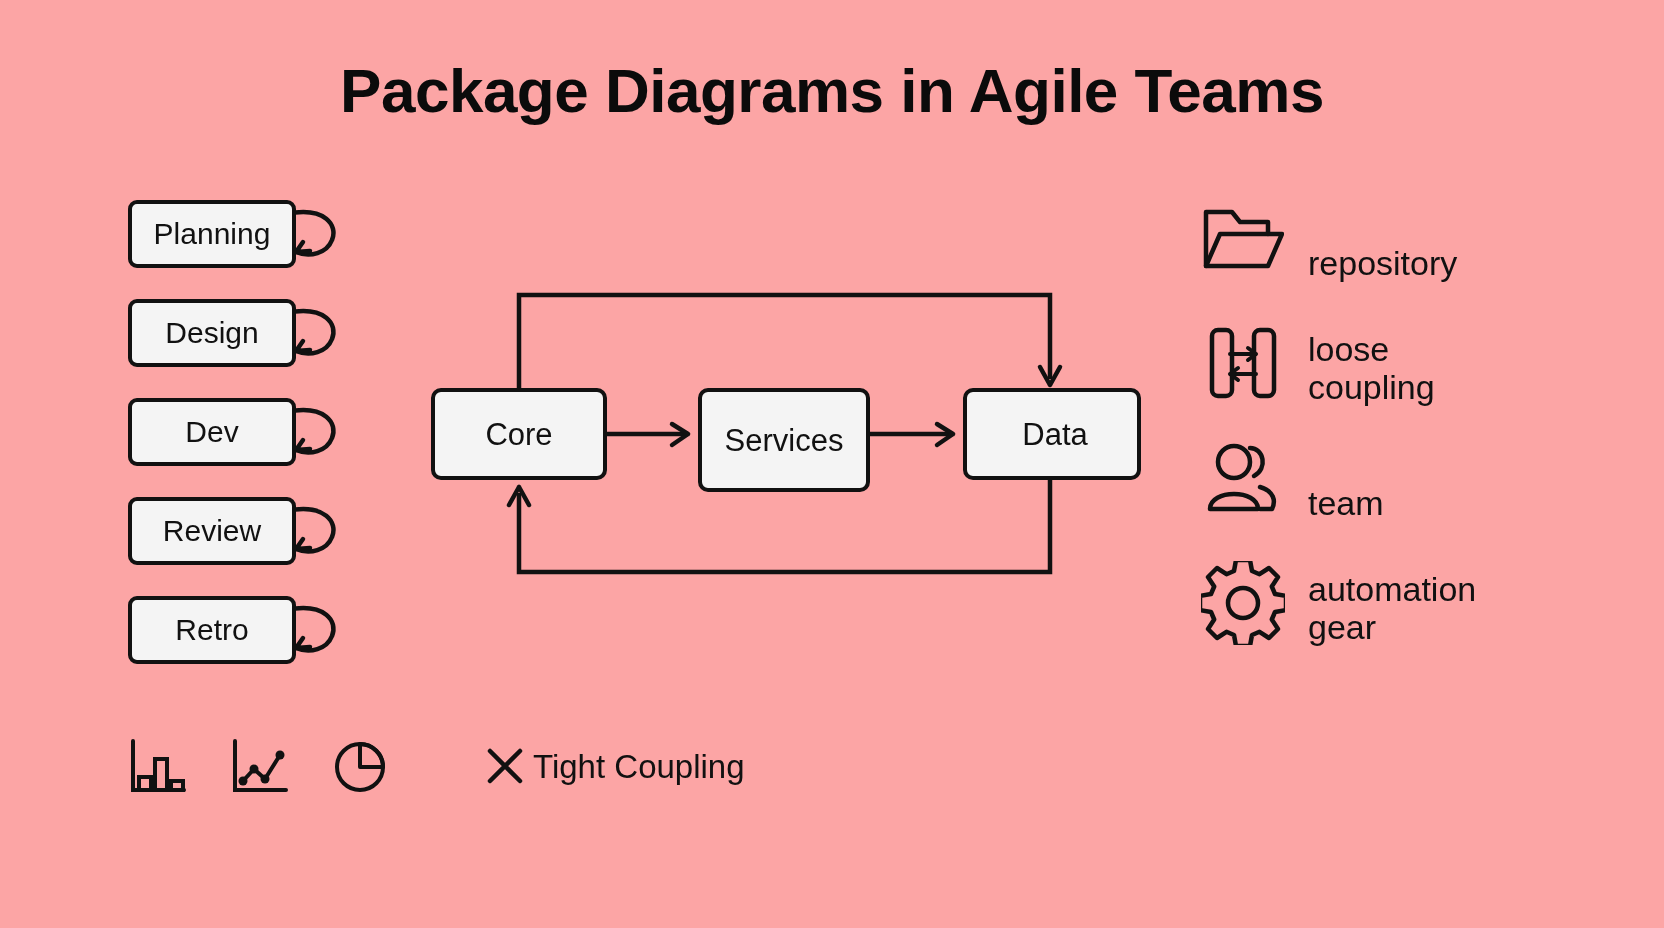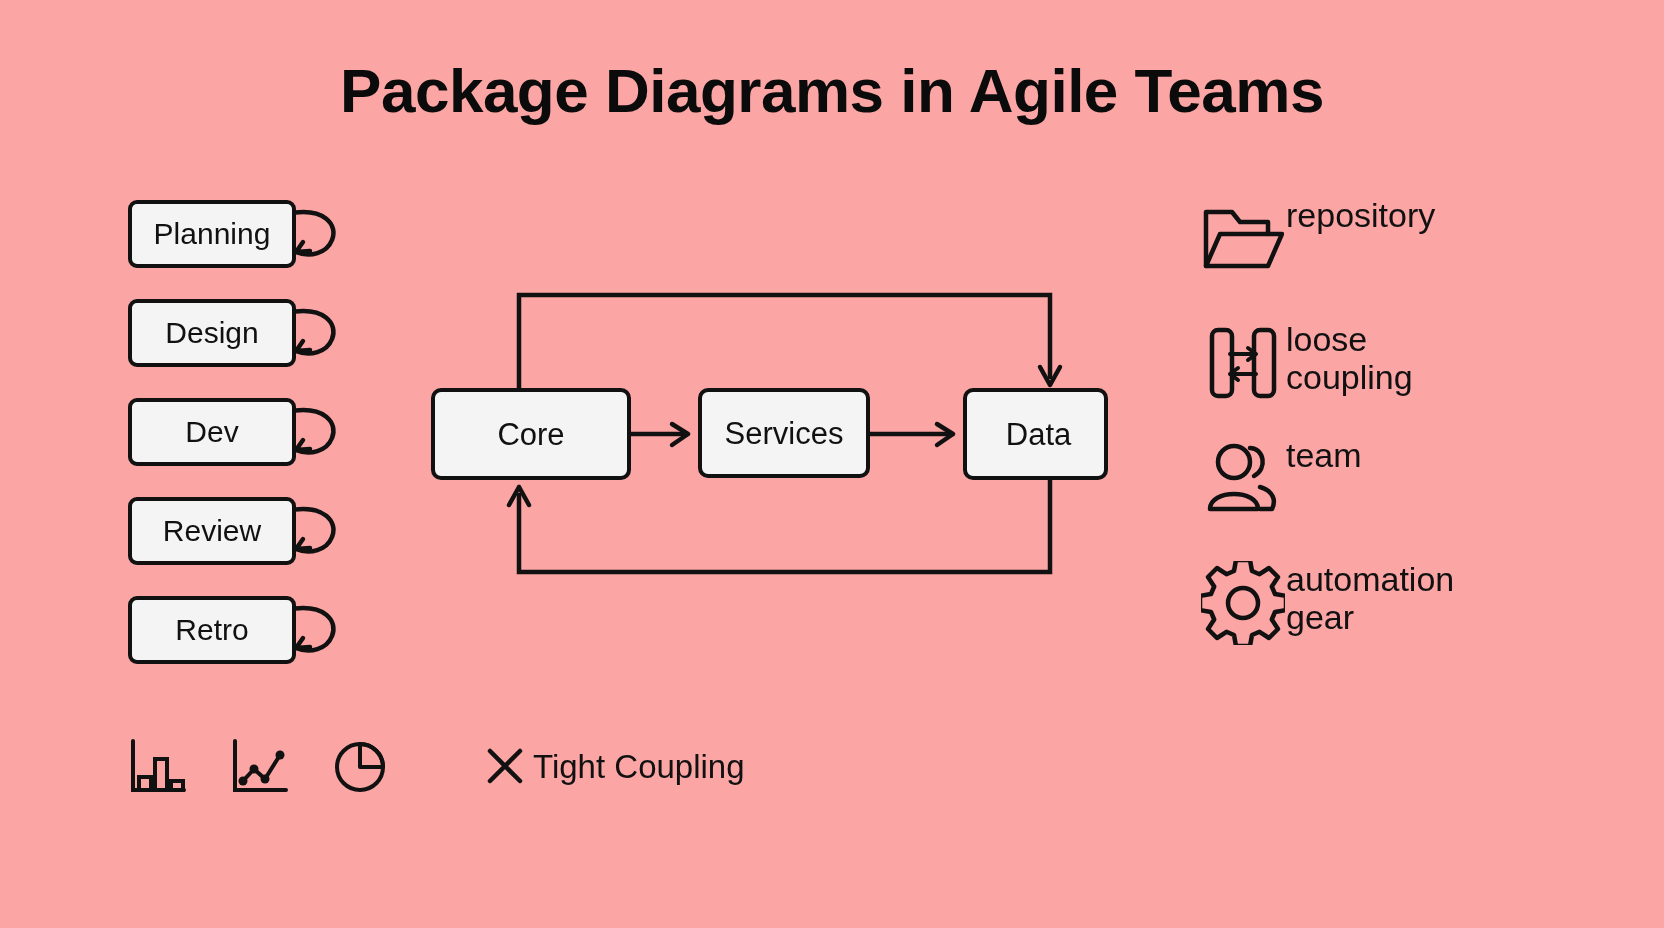--- a/index.html
+++ b/index.html
@@ -90,40 +90,41 @@
     align-items: center;
     justify-content: center;
     box-sizing: border-box;
     z-index: 2;
   }
   .pkg-label {
     font-size: 31px;
     color: #111;
     line-height: 1;
   }
-  #pkg-core     { left: 11px;  top: 113px; width: 200px; height: 92px; }
-  #pkg-services { left: 278px; top: 113px; width: 172px; height: 90px; text-align: center; }
-  #pkg-data     { left: 543px; top: 113px; width: 145px; height: 92px; padding-left: 6px; }
+  #pkg-core     { left: 11px;  top: 113px; width: 176px; height: 92px; }
+  #pkg-services { left: 278px; top: 113px; width: 172px; height: 104px; text-align: center; }
+  #pkg-data     { left: 543px; top: 113px; width: 178px; height: 92px; padding-left: 6px; }
   #flow-wires {
     position: absolute;
     left: 0; top: 0;
     width: 760px; height: 320px;
     z-index: 1;
   }
 
   
   #legend {
     position: absolute;
     left: 1200px;
     top: 196px;
     width: 460px;
   }
   .lg-row {
     display: flex;
-    align-items: flex-start;
+    align-items: flex-end;
+    gap: 22px;
     margin-bottom: 38px;
   }
   .lg-icon {
     width: 86px;
     height: 86px;
     flex: 0 0 86px;
     display: flex;
     align-items: center;
     justify-content: center;
   }

